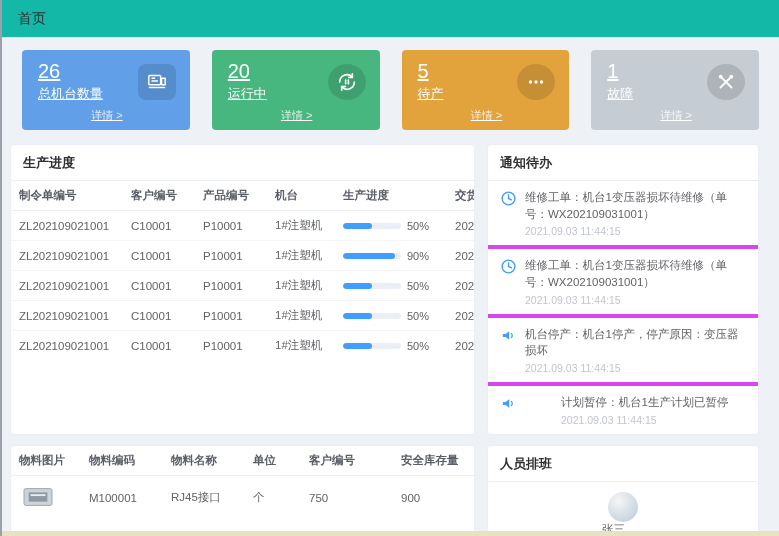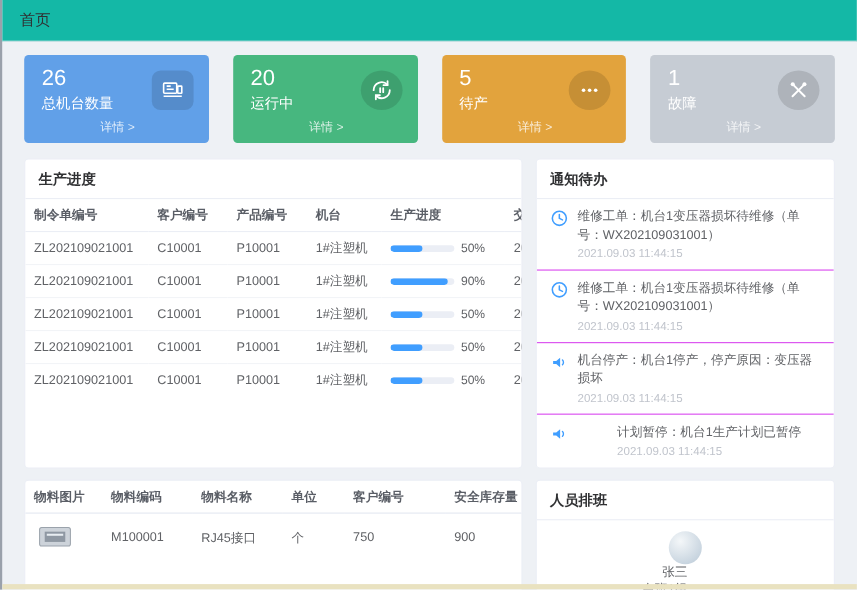--- a/index.html
+++ b/index.html
@@ -12,54 +12,54 @@
     border-left:2px solid #9aa1ab;
   }
   .topbar {
     height:38px; background:#14b8a6; border-bottom:1px solid #e4e7ed;
     display:flex; align-items:center; padding:0 16px;
   }
   .topbar-title { font-size:14px; color:#303133; }
 
   
   .cards { display:flex; gap:22px; padding:12px 20px 4px 20px; }
-  .card { flex:1; border-radius:4px; color:#fff; padding:10px 14px 6px 16px; height:80px; }
+  .card { flex:1; border-radius:4px; color:#fff; padding:10px 14px 6px 16px; height:80px;text-decoration:underline; }
   .card-blue   { background:#61a0e8; }
   .card-green  { background:#47b77f; }
   .card-orange { background:#e2a33d; }
   .card-gray   { background:#c6ccd4; }
   .card-top { display:flex; justify-content:space-between; align-items:center; }
   .card-value { font-size:20px; line-height:1.1; }
   .card-label { font-size:13px; margin-top:3px; }
   .card-icon {
     width:38px; height:36px; border-radius:50%;
     background:rgba(0,0,0,0.12);
     display:flex; align-items:center; justify-content:center; flex:0 0 auto;
   }
   .card-blue .card-icon { border-radius:8px; }
   .card-detail { text-align:center; font-size:11px; color:rgba(255,255,255,0.8); margin-top:5px; cursor:pointer; }
 
   
-  .grid { display:grid; grid-template-columns:1fr 272px; gap:12px; padding:10px 20px 0 20px; align-items:stretch; }
+  .grid { display:grid; grid-template-columns:1fr 272px; gap:12px; padding:10px 20px 0 8px; align-items:stretch; }
   .panel { background:#fff; border:1px solid #ebeef5; border-radius:4px; overflow:hidden; }
   .panel-header { padding:9px 12px 8px 12px; font-size:13px; font-weight:700; color:#303133; border-bottom:1px solid #ebeef5; }
 
   
   table { width:100%; border-collapse:collapse; table-layout:fixed; }
   th { font-size:11.5px; color:#5a5e66; font-weight:700; text-align:left; padding:7px 8px; border-bottom:1px solid #ebeef5; }
   td { font-size:11.5px; color:#606266; padding:7px 8px; border-bottom:1px solid #f2f4f7; white-space:nowrap; overflow:hidden; }
   tr:last-child td { border-bottom:none; }
 
   .progress { display:flex; align-items:center; gap:6px; }
   .track { width:58px; height:6px; border-radius:3px; background:#ebeef5; overflow:hidden; flex:0 0 auto; }
   .fill { height:100%; background:#409eff; border-radius:3px; }
   .pct { font-size:11px; color:#606266; }
 
   
-  .notice-item { display:flex; gap:8px; padding:8px 12px; border-bottom:1px solid #d946ef; cursor:pointer; }
+  .notice-item { display:flex; gap:8px; padding:8px 12px; border-bottom:4px solid #d946ef; cursor:pointer; }
   .notice-item:last-child { border-bottom:none;gap:44px; }
   .notice-icon { flex:0 0 auto; margin-top:1px; }
   .notice-text { font-size:11.5px; color:#606266; line-height:1.45; }
   .notice-time { font-size:10.5px; color:#c0c4cc; margin-top:3px; }
 
   
   .mat-img { display:inline-block; }
 
   
   .staff-row { display:flex; align-items:center; padding:10px 14px; border-bottom:1px solid #f2f4f7;flex-direction:column; }

